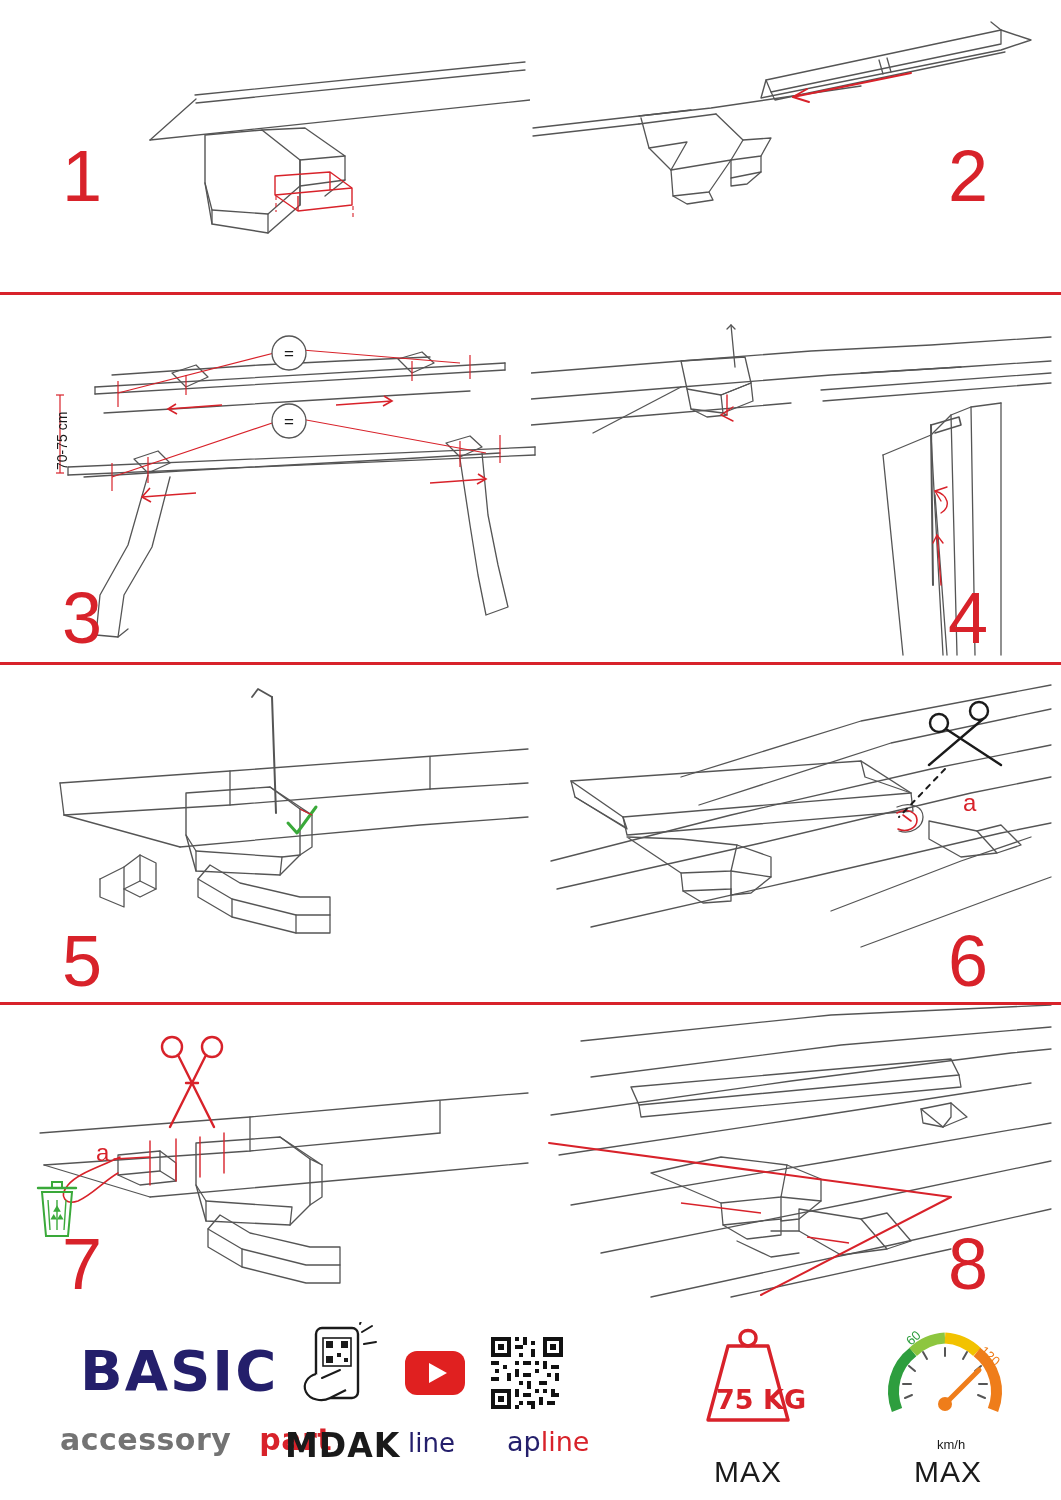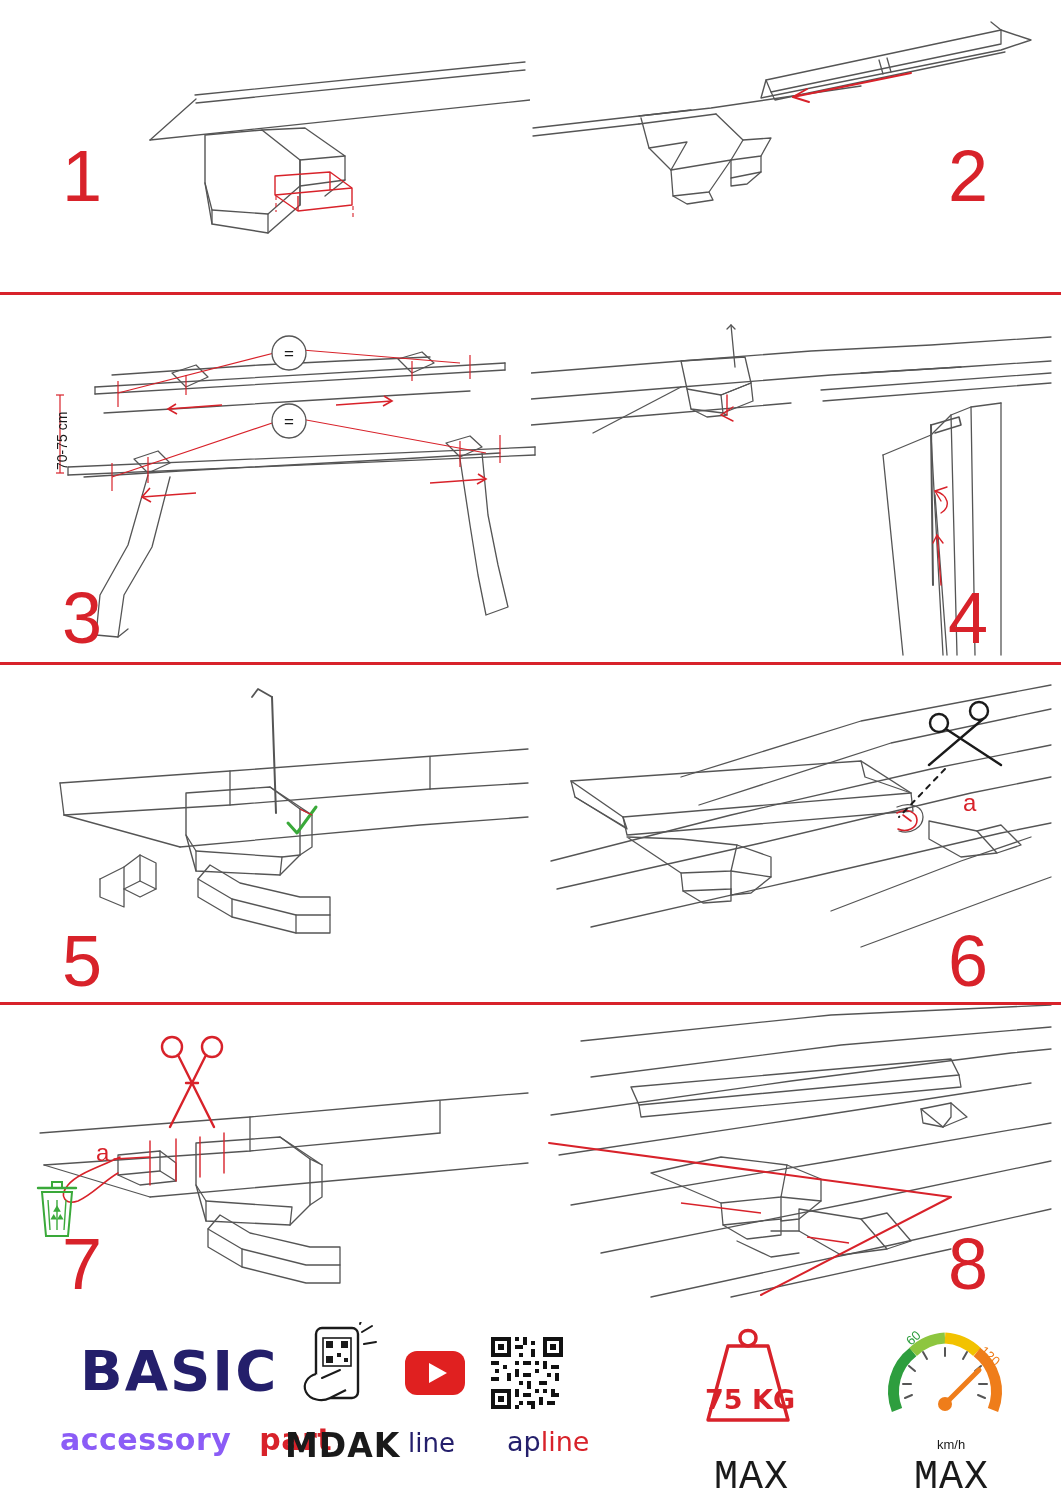--- a/index.html
+++ b/index.html
@@ -60,21 +60,21 @@
   }
   .accessorypart {
     position: absolute;
     left: 60px;
     top: 122px;
     font-family: "DejaVu Sans", sans-serif;
     font-weight: bold;
     font-size: 30px;
     letter-spacing: 0.5px;
   }
-  .accessorypart .a1 { color: #8b5cf6; }
+  .accessorypart .a1 { color: #737373; }
   .accessorypart .a2 { color: #d8222a; margin-left: 28px; }
 
   .mdak {
     position: absolute;
     left: 285px;
     top: 126px;
     font-family: "DejaVu Sans", sans-serif;
     font-weight: bold;
     font-size: 33px;
     letter-spacing: 1px;
@@ -98,25 +98,26 @@
     margin-left: 20px;
   }
   .apline .red { color: #d8222a; }
 
   .weight-label {
     position: absolute;
     font-family: "DejaVu Sans", sans-serif;
     font-weight: bold;
     font-size: 27px;
     color: #d8222a;
+    margin-left: 11px;
   }
   .max-label {
     position: absolute;
-    font-family: Liberation Mono, monospace;
-    font-size: 40px;
+    font-family: Liberation Sans, sans-serif;
+    font-size: 30px;
     color: #1a1a1a;
     letter-spacing: 1px;
   }
   .kmh-label {
     position: absolute;
     font-family: "Liberation Sans", sans-serif;
     font-size: 13px;
     color: #1a1a1a;
     padding-left: 8px;
   }

